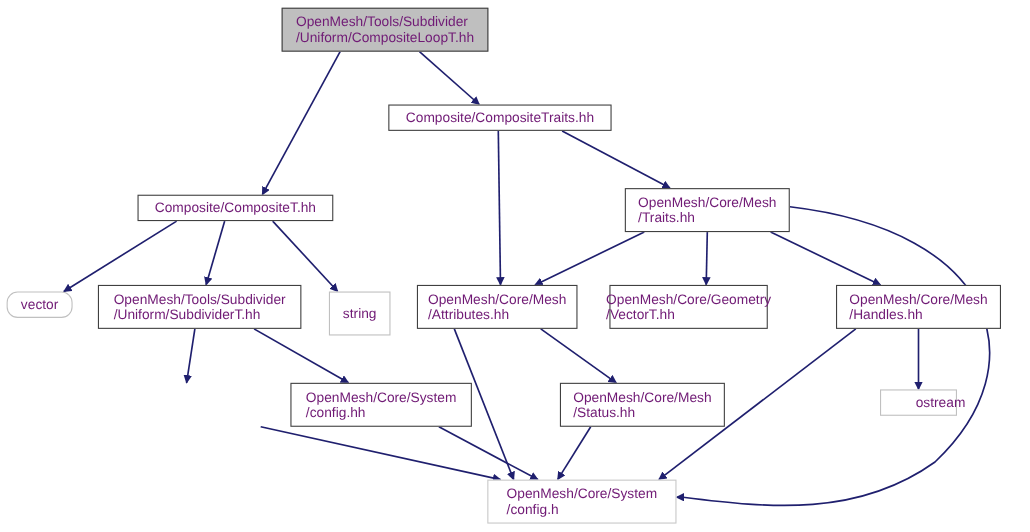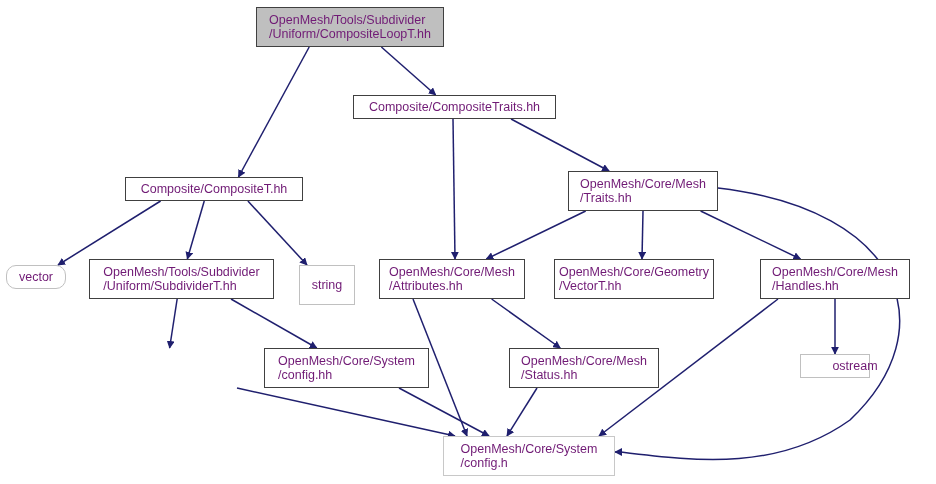--- a/index.html
+++ b/index.html
@@ -78,21 +78,21 @@
     <div class="graph-node n-strong" style="left: 125px; top: 177px; width: 178px; height: 24px;">Composite/CompositeT.hh</div>
     <div class="graph-node n-strong" style="left: 353px; top: 95px; width: 203px; height: 24px;">Composite/CompositeTraits.hh</div>
     <div class="graph-node n-strong" style="left: 568px; top: 171px; width: 150px; height: 40px;">OpenMesh/Core/Mesh
 /Traits.hh</div>
     <div class="graph-node n-leaf" style="left: 6px; top: 265px; width: 60px; height: 24px; border-radius: 10px;">vector</div>
     <div class="graph-node n-strong" style="left: 89px; top: 259px; width: 185px; height: 40px;">OpenMesh/Tools/Subdivider
 /Uniform/SubdividerT.hh</div>
     <div class="graph-node n-leaf" style="left: 299px; top: 265px; width: 56px; height: 40px;">string</div>
     <div class="graph-node n-strong" style="left: 379px; top: 259px; width: 146px; height: 40px;">OpenMesh/Core/Mesh
 /Attributes.hh</div>
-    <div class="graph-node n-strong" style="left: 554px; top: 259px; width: 160px; height: 40px;">OpenMesh/Core/Geometry
+    <div class="graph-node n-strong" style="left: 554px; top: 259px; width: 144px; height: 40px;">OpenMesh/Core/Geometry
 /VectorT.hh</div>
     <div class="graph-node n-strong" style="left: 760px; top: 259px; width: 150px; height: 40px;">OpenMesh/Core/Mesh
 /Handles.hh</div>
     <div class="graph-node n-strong" style="left: 264px; top: 348px; width: 165px; height: 40px;">OpenMesh/Core/System
 /config.hh</div>
     <div class="graph-node n-strong" style="left: 509px; top: 348px; width: 150px; height: 40px;">OpenMesh/Core/Mesh
 /Status.hh</div>
     <div class="graph-node n-leaf" style="left: 800px; top: 354px; width: 70px; height: 24px; padding-left: 40px;">ostream</div>
     <div class="graph-node n-target" style="left: 443px; top: 436px; width: 172px; height: 40px;">OpenMesh/Core/System
 /config.h</div>

